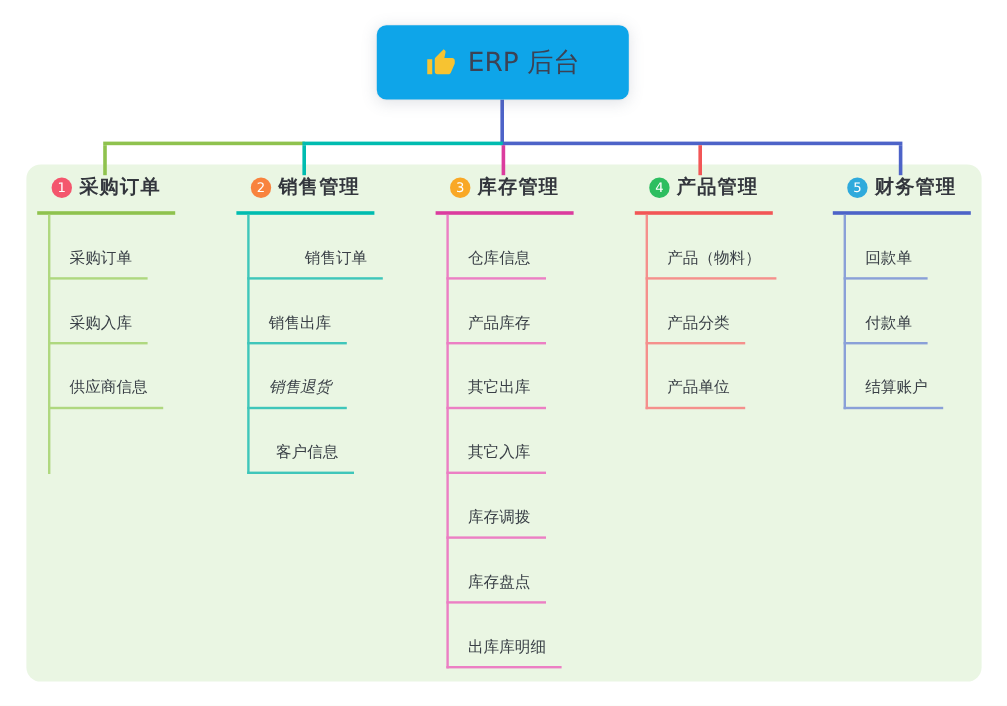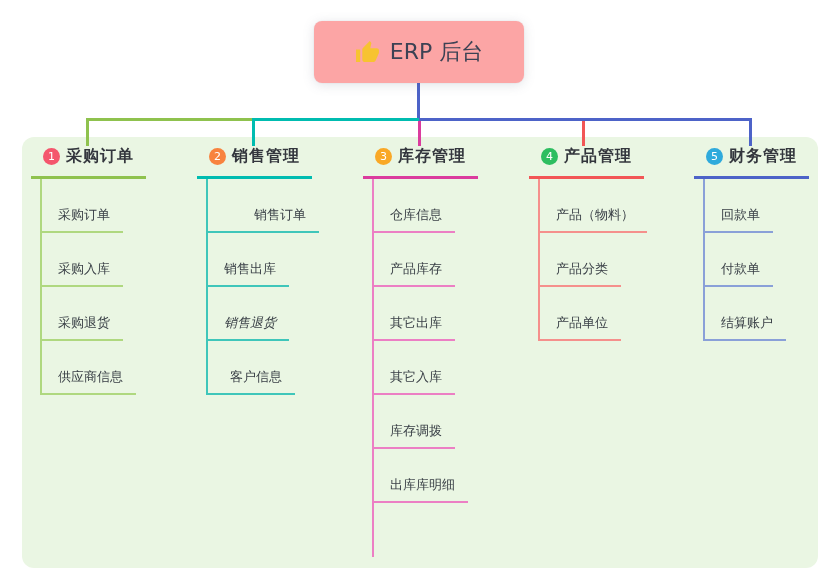--- a/index.html
+++ b/index.html
@@ -4,21 +4,21 @@
 <style>
   * { box-sizing: border-box; margin: 0; padding: 0; }
   html,body { width: 839px; height: 588px; background: #ffffff;
     font-family: "DejaVu Sans", "Liberation Sans", sans-serif; }
   .stage { position: relative; width: 839px; height: 588px; overflow: hidden; }
 
   .panel { position: absolute; left: 22px; top: 137px; width: 796px; height: 431px;
     border-radius: 12px; z-index: 1; }
 
   .root-card { position: absolute; left: 314px; top: 21px; width: 210px; height: 62px;
-    background: #fca5a5; border-radius: 8px; z-index: 4;
+    background: #0ea5e9; border-radius: 8px; z-index: 4;
     box-shadow: 0 2px 12px rgba(90,100,120,.18), 0 0 0 1px rgba(0,0,0,.02);
     display: flex; align-items: center; justify-content: center; gap: 10px;
     font-size: 22px; font-weight: 500; color: #3C4254; cursor: pointer; }
   .root-card svg { display: block; }
 
   .seg { position: absolute; z-index: 2; }
 
   .branch { position: absolute; top: 144px; width: 115px; z-index: 3; }
   .branch-header { display: flex; align-items: center; gap: 6px;
     padding: 2px 0 9px 12px; border-bottom: 3px solid; cursor: pointer; }
@@ -69,23 +69,20 @@
         </div>
         <div class="children">
           <div class="vline" style="background: rgb(175, 216, 127); height: 216px;"></div>
           <div class="child-row">
             <span class="child-label" style="border-bottom-color: rgb(175, 216, 127);">采购订单</span>
           </div>
           <div class="child-row">
             <span class="child-label" style="border-bottom-color: rgb(175, 216, 127);">采购入库</span>
           </div>
           <div class="child-row">
-            <span class="child-label" style="border-bottom-color: rgb(175, 216, 127);">采购退货</span>
-          </div>
-          <div class="child-row">
             <span class="child-label" style="border-bottom-color: rgb(175, 216, 127);">供应商信息</span>
           </div>
         </div>
       </div>
       <div class="branch" style="left: 197px;">
         <div class="branch-header" style="border-bottom-color: rgb(0, 188, 176);">
           <span class="badge" style="background: rgb(248, 131, 62);">2</span>
           <span class="branch-label">销售管理</span>
         </div>
         <div class="children">
@@ -120,20 +117,23 @@
           <div class="child-row">
             <span class="child-label" style="border-bottom-color: rgb(236, 127, 196);">其它出库</span>
           </div>
           <div class="child-row">
             <span class="child-label" style="border-bottom-color: rgb(236, 127, 196);">其它入库</span>
           </div>
           <div class="child-row">
             <span class="child-label" style="border-bottom-color: rgb(236, 127, 196);">库存调拨</span>
           </div>
           <div class="child-row">
+            <span class="child-label" style="border-bottom-color: rgb(236, 127, 196);">库存盘点</span>
+          </div>
+          <div class="child-row">
             <span class="child-label" style="border-bottom-color: rgb(236, 127, 196);">出库库明细</span>
           </div>
         </div>
       </div>
       <div class="branch" style="left: 529px;">
         <div class="branch-header" style="border-bottom-color: rgb(242, 86, 86);">
           <span class="badge" style="background: rgb(45, 190, 96);">4</span>
           <span class="branch-label">产品管理</span>
         </div>
         <div class="children">

